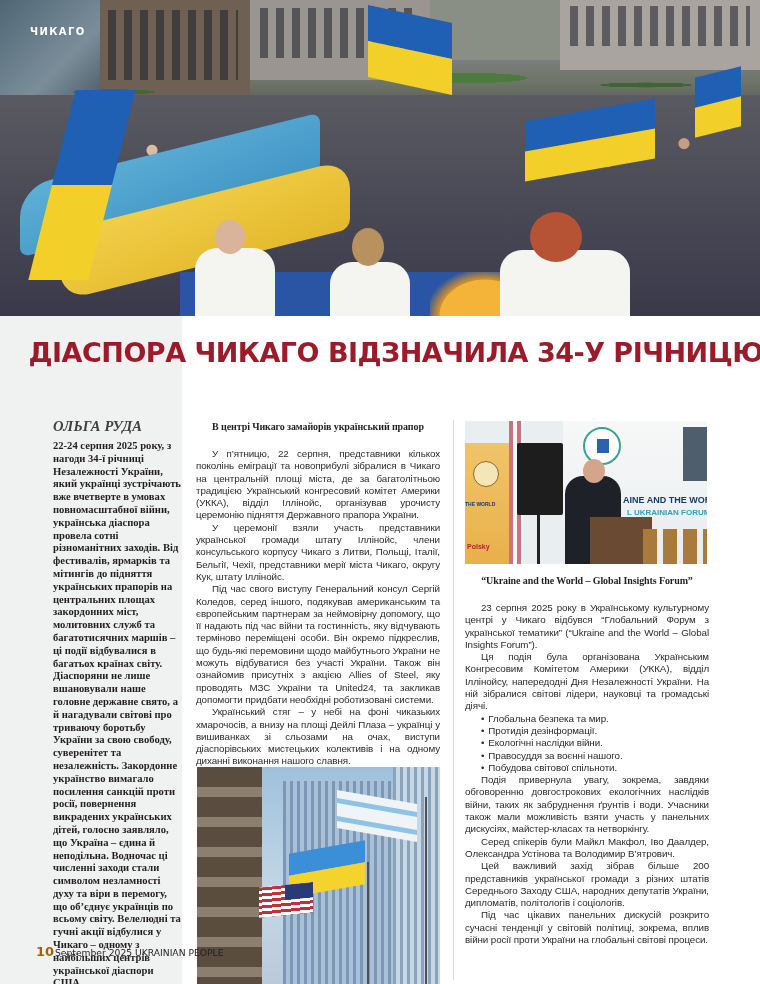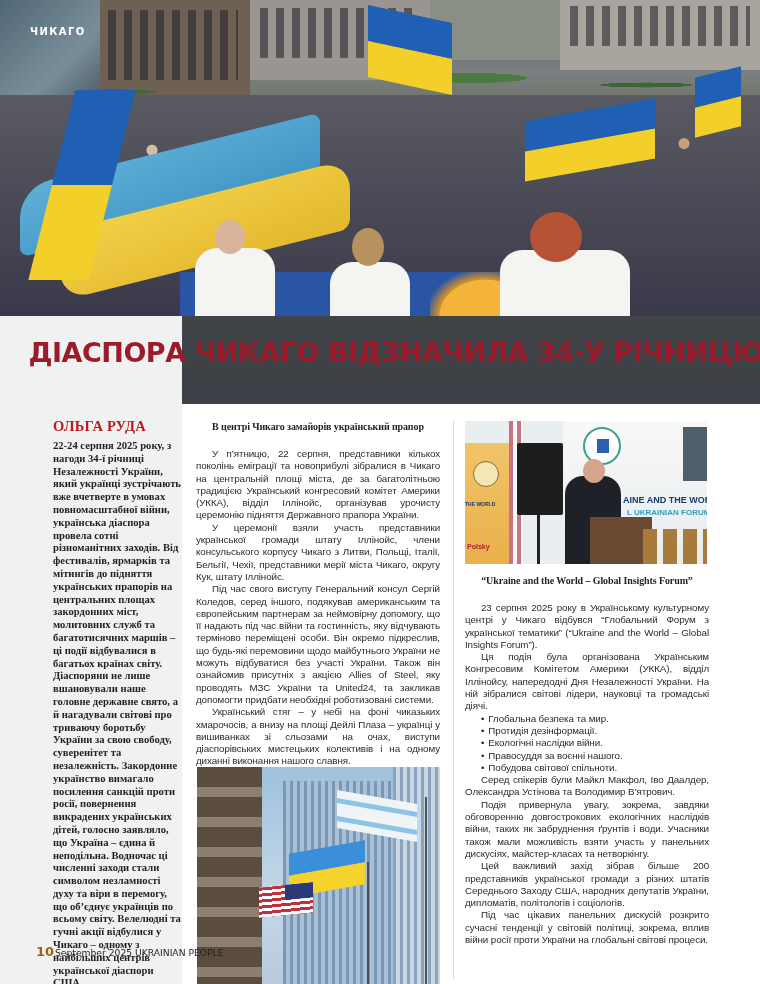--- a/index.html
+++ b/index.html
@@ -1,21 +1,21 @@
 <!DOCTYPE html>
 <html><head>
 <meta charset="utf-8">
 <style>
   * { box-sizing: border-box; margin: 0; padding: 0; }
   html, body { width: 760px; height: 984px; overflow: hidden; background: #ffffff; }
   body { position: relative; font-family: "Liberation Sans", sans-serif; color: #231f20; }
 
   
   .hero {
-    position: absolute; left: 0; top: 0; width: 760px; height: 404px; overflow: hidden;
+    position: absolute; left: 0; top: 0; width: 760px; height: 316px; overflow: hidden;
     background: linear-gradient(180deg, #5b6570 0%, #7b7f80 18%, #6f7468 26%, #4a4d4b 40%, #3c3f45 100%);
   }
   .hero .bldg { position: absolute; top: 0; }
   .hero .b1 { left: 0; width: 110px; height: 120px; background: linear-gradient(135deg,#4f6674,#7a8e9a 55%,#3c4a55); }
   .hero .b2 { left: 100px; width: 150px; height: 100px; background: #6e6154; }
   .hero .b3 { left: 250px; width: 180px; height: 80px; background: #9a9590; }
   .hero .b4 { left: 430px; width: 130px; height: 60px; background: #8a8f86; }
   .hero .b5 { left: 560px; width: 200px; height: 70px; background: #a9a59e; }
   .hero .win { position: absolute; background: repeating-linear-gradient(90deg, rgba(30,30,40,.55) 0 8px, transparent 8px 16px); }
   .hero .trees { position: absolute; left: 0; top: 50px; width: 760px; height: 70px;
@@ -64,21 +64,21 @@
   .headline {
     position: absolute; left: 16px; top: 336px; width: 760px; text-align: center;
     color: #9b1b2a; font-family: "DejaVu Sans", sans-serif; font-weight: bold;
     font-size: 27px; line-height: 34px; letter-spacing: -0.5px;
   }
   .headline span { display: block; }
 
   
   .author {
     position: absolute; left: 53px; top: 418px; font-family: "Liberation Serif", serif;
-    font-weight: bold; font-size: 14.5px; color: #b91c1c; letter-spacing: .2px;
+    font-style: italic; font-weight: bold; font-size: 14.5px; color: #404040; letter-spacing: .2px;
   }
   .lede {
     position: absolute; left: 53px; top: 440px; width: 130px;
     font-family: "Liberation Serif", serif; font-weight: bold; font-size: 10.6px; line-height: 12.8px; color: #231f20;
   }
 
   
   .col { position: absolute; font-size: 9.8px; line-height: 12.3px; color: #2b2b2b; font-family: "Liberation Sans", sans-serif; letter-spacing: -0.1px; }
   .col-mid { left: 196px; top: 418px; width: 244px; }
   .col-right { left: 465px; top: 572px; width: 244px; }
@@ -233,22 +233,22 @@
   <h2>“Ukraine and the World – Global Insights Forum”</h2>
   <p>23 серпня 2025 року в Українському культурному центрі у Чикаго відбувся “Глобальний Форум з української тематики” (“Ukraine and the World – Global Insights Forum”).</p>
   <p>Ця подія була організована Українським Конгресовим Комітетом Америки (УККА), відділ Іллінойсу, напередодні Дня Незалежності України. На ній зібралися світові лідери, науковці та громадські діячі.</p>
   <ul>
     <li>Глобальна безпека та мир.</li>
     <li>Протидія дезінформації.</li>
     <li>Екологічні наслідки війни.</li>
     <li>Правосуддя за воєнні нашого.</li>
     <li>Побудова світової спільноти.</li>
   </ul>
+  <p>Подія привернула увагу, зокрема, завдяки обговоренню довгострокових екологічних наслідків війни, таких як забруднення ґрунтів і води. Учасники також мали можливість взяти участь у панельних дискусіях, майстер-класах та нетворкінгу.</p>
   <p>Серед спікерів були Майкл Макфол, Іво Даалдер, Олександра Устінова та Володимир В’ятрович.</p>
-  <p>Подія привернула увагу, зокрема, завдяки обговоренню довгострокових екологічних наслідків війни, таких як забруднення ґрунтів і води. Учасники також мали можливість взяти участь у панельних дискусіях, майстер-класах та нетворкінгу.</p>
   <p>Цей важливий захід зібрав більше 200 представників української громади з різних штатів Середнього Заходу США, народних депутатів України, дипломатів, політологів і соціологів.</p>
   <p>Під час цікавих панельних дискусій розкрито сучасні тенденції у світовій політиці, зокрема, вплив війни росії проти України на глобальні світові процеси.</p>
 </div>
 
 <div class="photo-flags">
   <div class="bL"></div>
   <div class="bM"></div>
   <div class="bR"></div>
   <div class="pole pole1"></div>
   <div class="pole pole2"></div>

